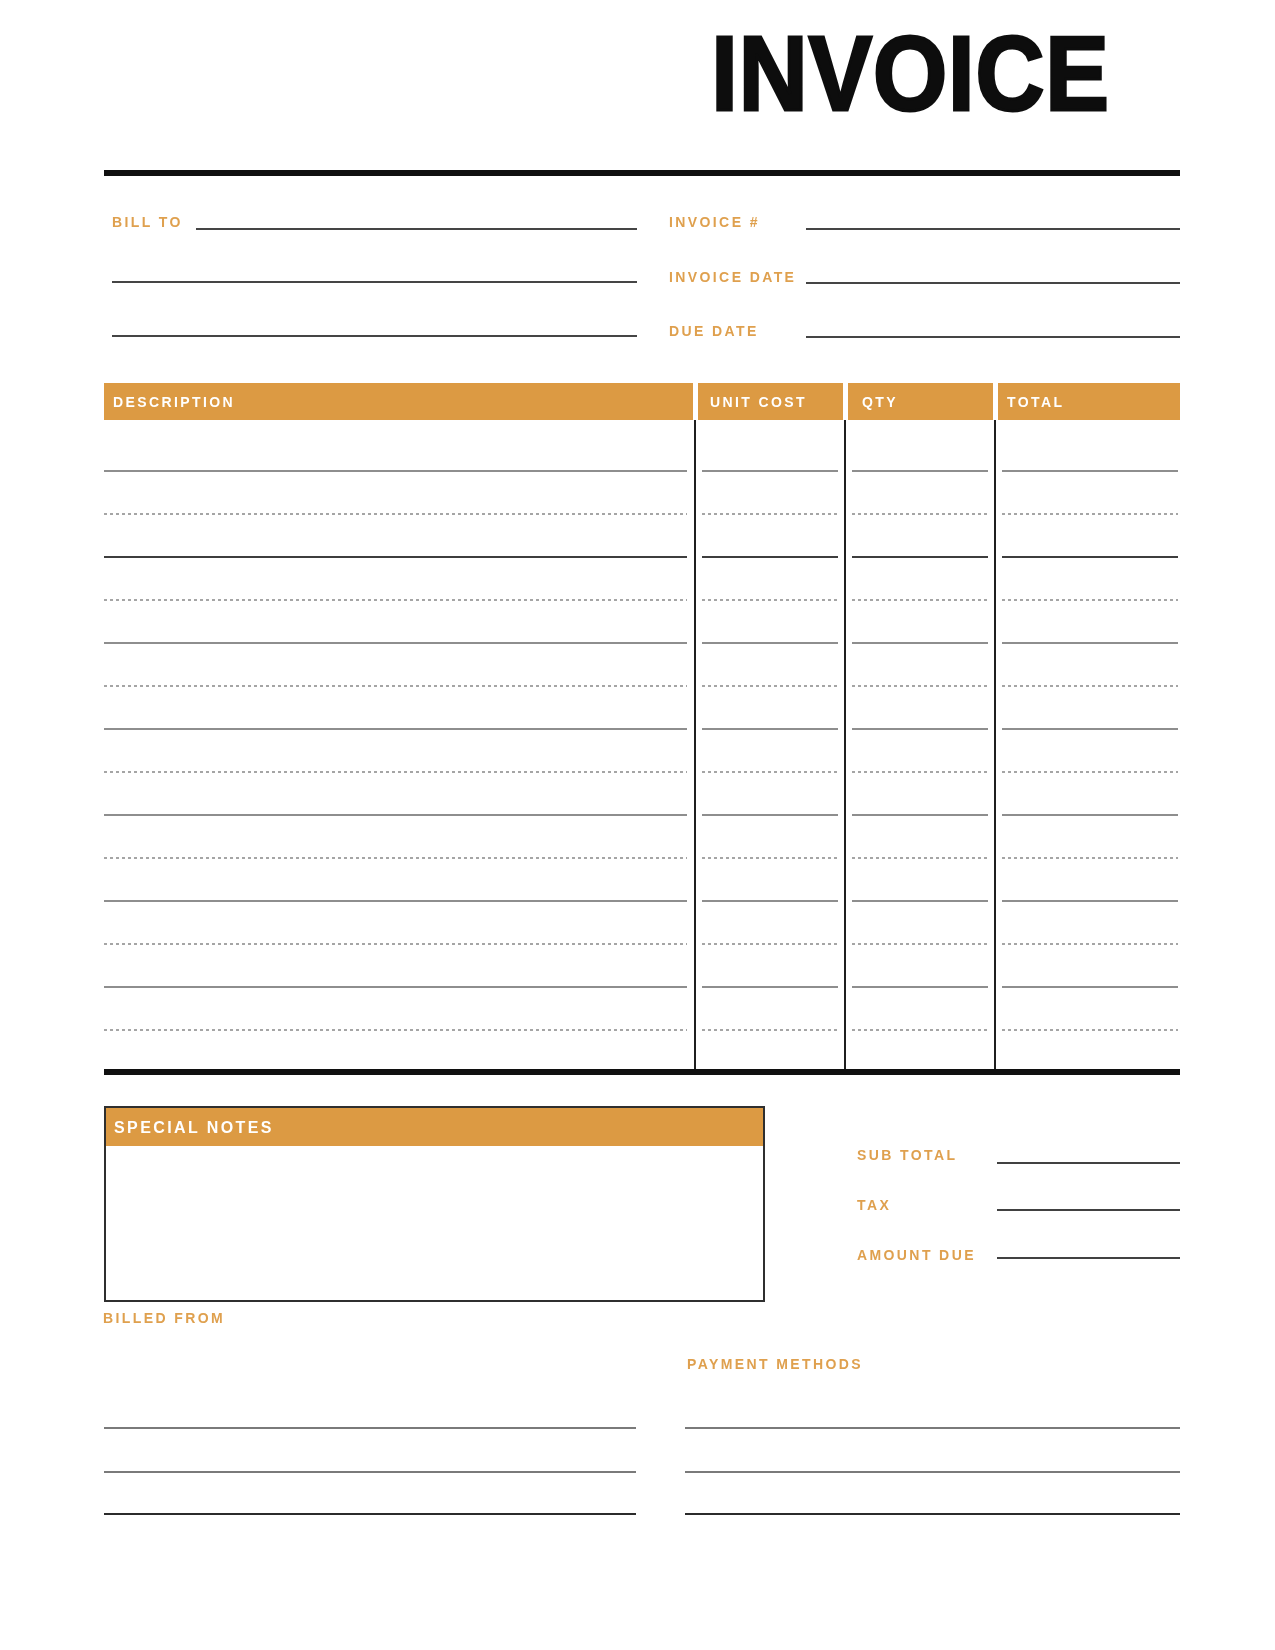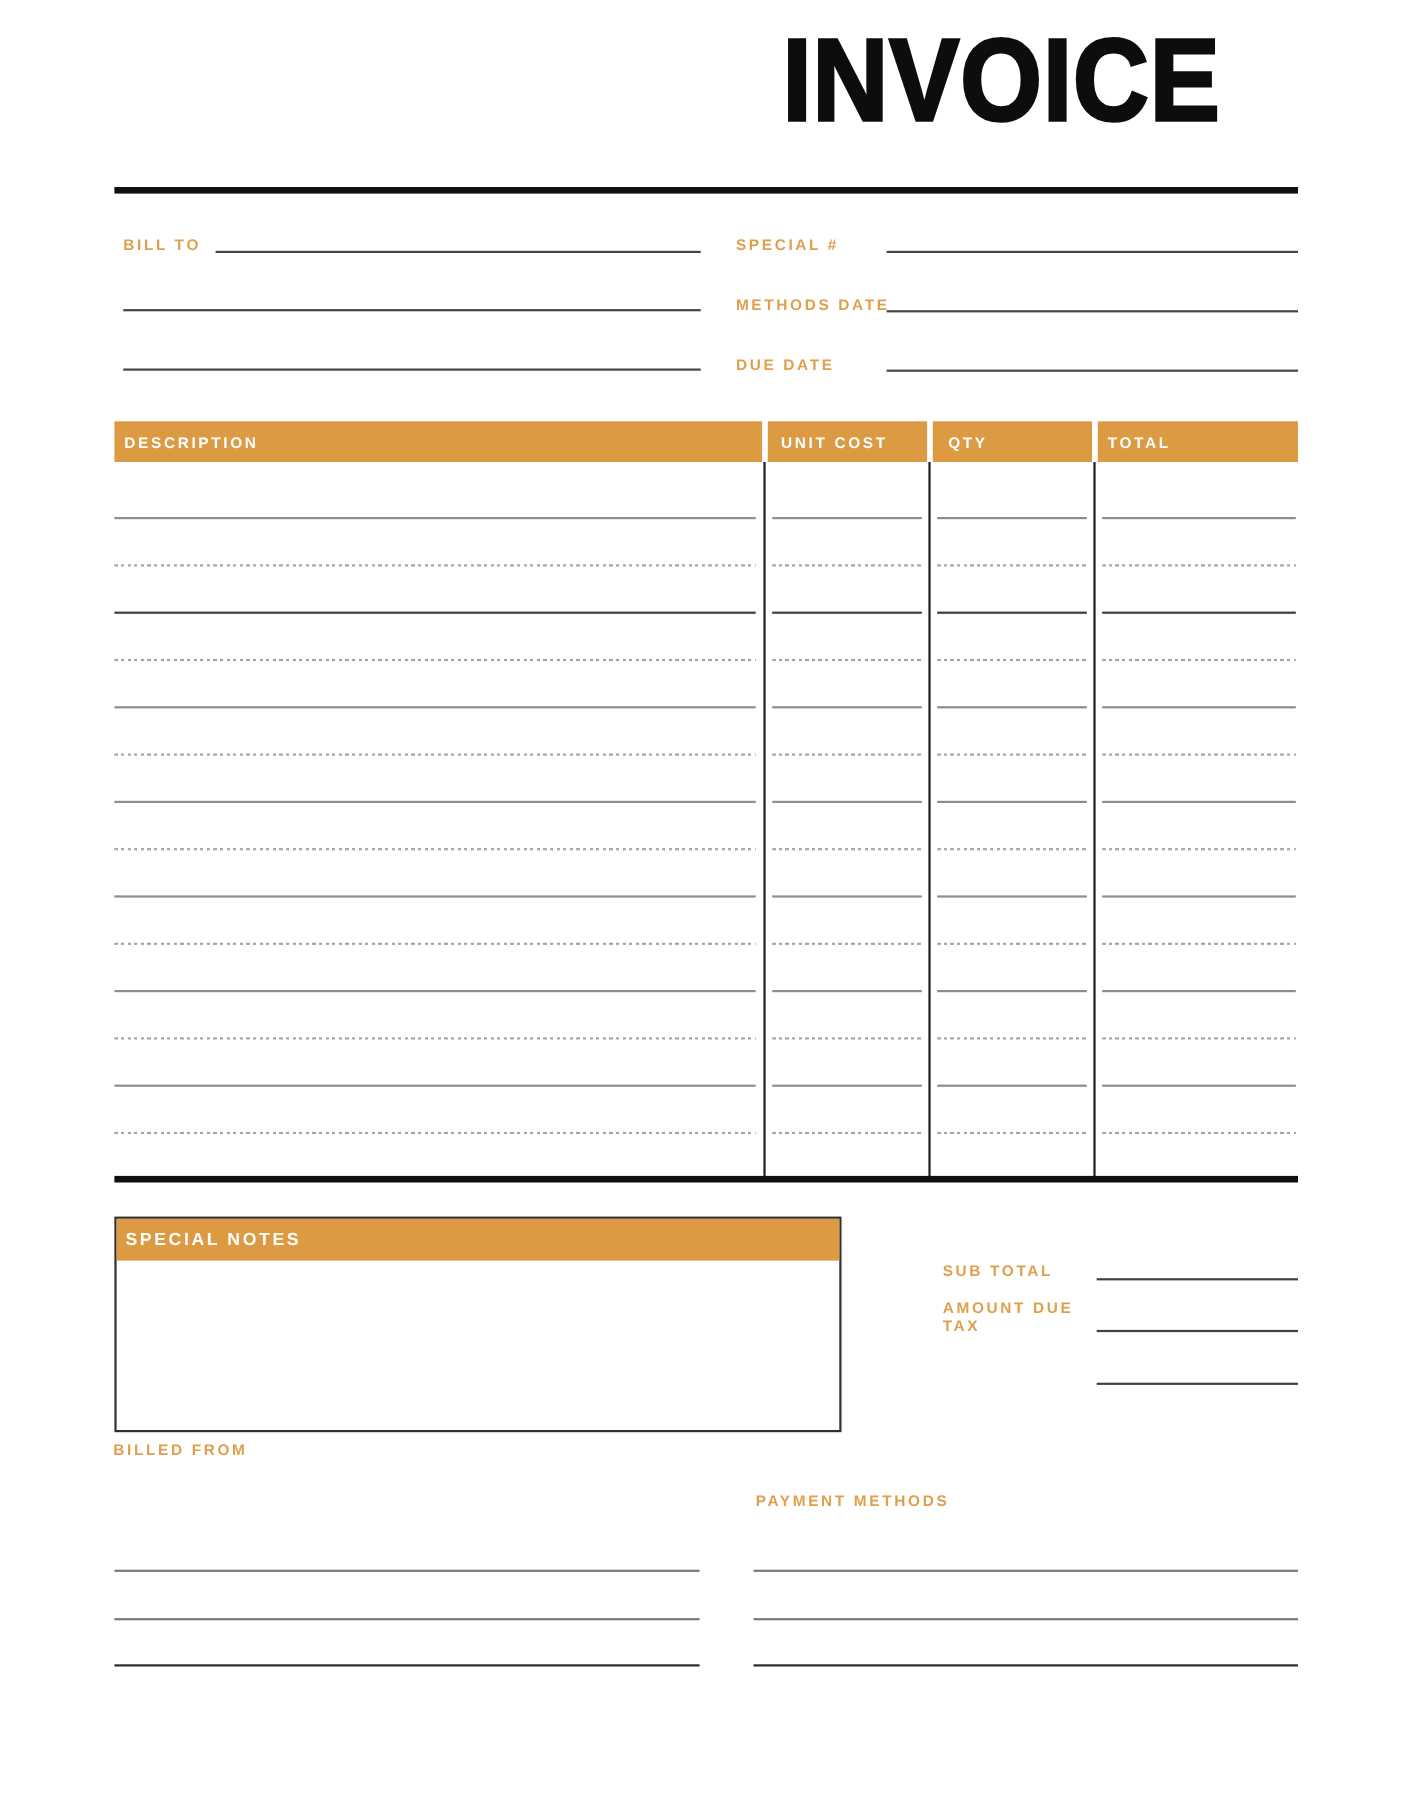--- a/index.html
+++ b/index.html
@@ -81,24 +81,24 @@
 <div class="page" style="--accent: #DC9A43; --accent-label: #DFA04E;">
 
   <div class="title">INVOICE</div>
   <div class="rule-top"></div>
 
   <div class="olabel" style="left:112px;top:214px;">BILL TO</div>
   <div class="fline" style="left:196px;top:228px;width:441px;"></div>
   <div class="fline" style="left:112px;top:281px;width:525px;"></div>
   <div class="fline" style="left:112px;top:335px;width:525px;"></div>
 
-  <div class="olabel" style="left:669px;top:214px;">SPECIAL #</div>
+  <div class="olabel" style="left:669px;top:214px;">INVOICE #</div>
   <div class="fline" style="left:806px;top:228px;width:374px;"></div>
 
-  <div class="olabel" style="left:669px;top:269px;">METHODS DATE</div>
+  <div class="olabel" style="left:669px;top:269px;">INVOICE DATE</div>
   <div class="fline" style="left:806px;top:282px;width:374px;"></div>
 
   <div class="olabel" style="left:669px;top:323px;">DUE DATE</div>
   <div class="fline" style="left:806px;top:336px;width:374px;"></div>
 
   <div class="thead">
     <div class="cell c-desc">DESCRIPTION</div>
     <div class="gap"></div>
     <div class="cell c-unit">UNIT COST</div>
     <div class="gap"></div>
@@ -202,21 +202,21 @@
     <div class="notes-head">SPECIAL NOTES</div>
     <div class="notes-body"></div>
   </div>
 
   <div class="olabel" style="left:857px;top:1147px;">SUB TOTAL</div>
   <div class="tot-line" style="top:1162px;"></div>
 
   <div class="olabel" style="left:857px;top:1197px;">TAX</div>
   <div class="tot-line" style="top:1209px;"></div>
 
-  <div class="olabel" style="left:857px;top:1181px;">AMOUNT DUE</div>
+  <div class="olabel" style="left:857px;top:1247px;">AMOUNT DUE</div>
   <div class="tot-line" style="top:1257px;"></div>
 
   <div class="olabel" style="left:103px;top:1310px;">BILLED FROM</div>
   <div class="olabel" style="left:687px;top:1356px;">PAYMENT METHODS</div>
 
   <div class="f-gray" style="left:104px;top:1427px;width:532px;"></div>
   <div class="f-gray" style="left:104px;top:1471px;width:532px;"></div>
   <div class="f-dark" style="left:104px;top:1513px;width:532px;"></div>
 
   <div class="f-gray" style="left:685px;top:1427px;width:495px;"></div>

